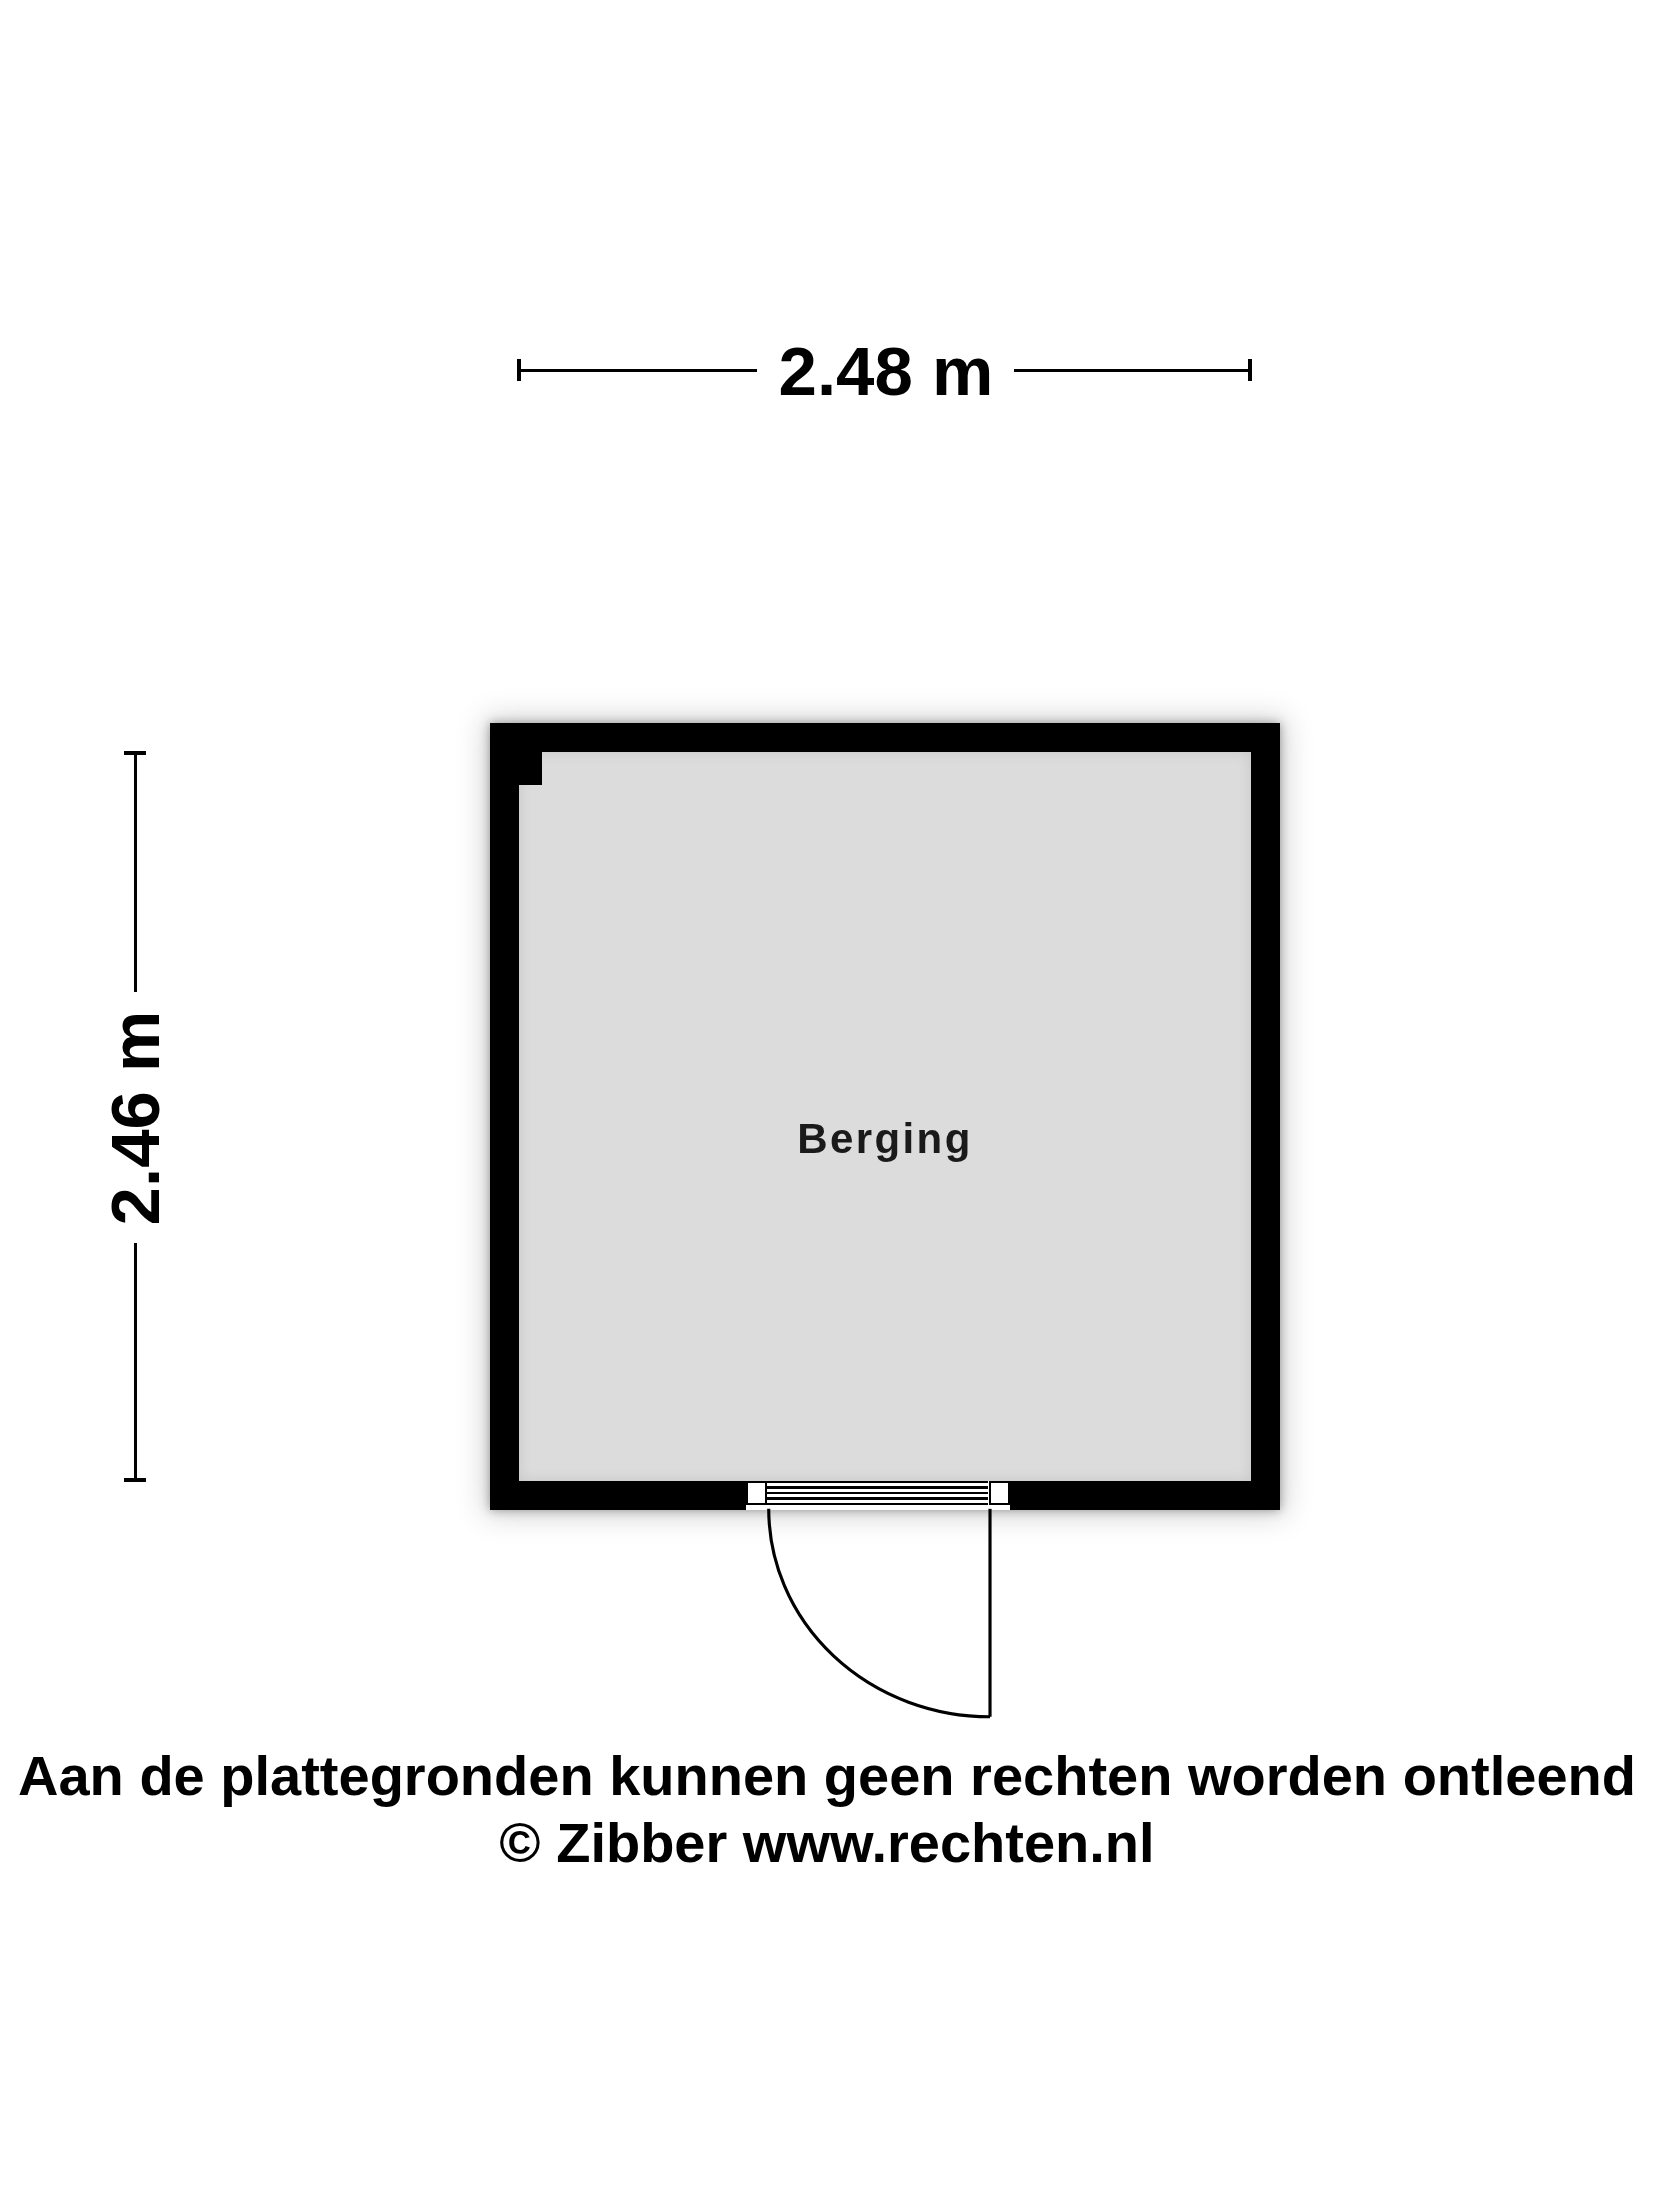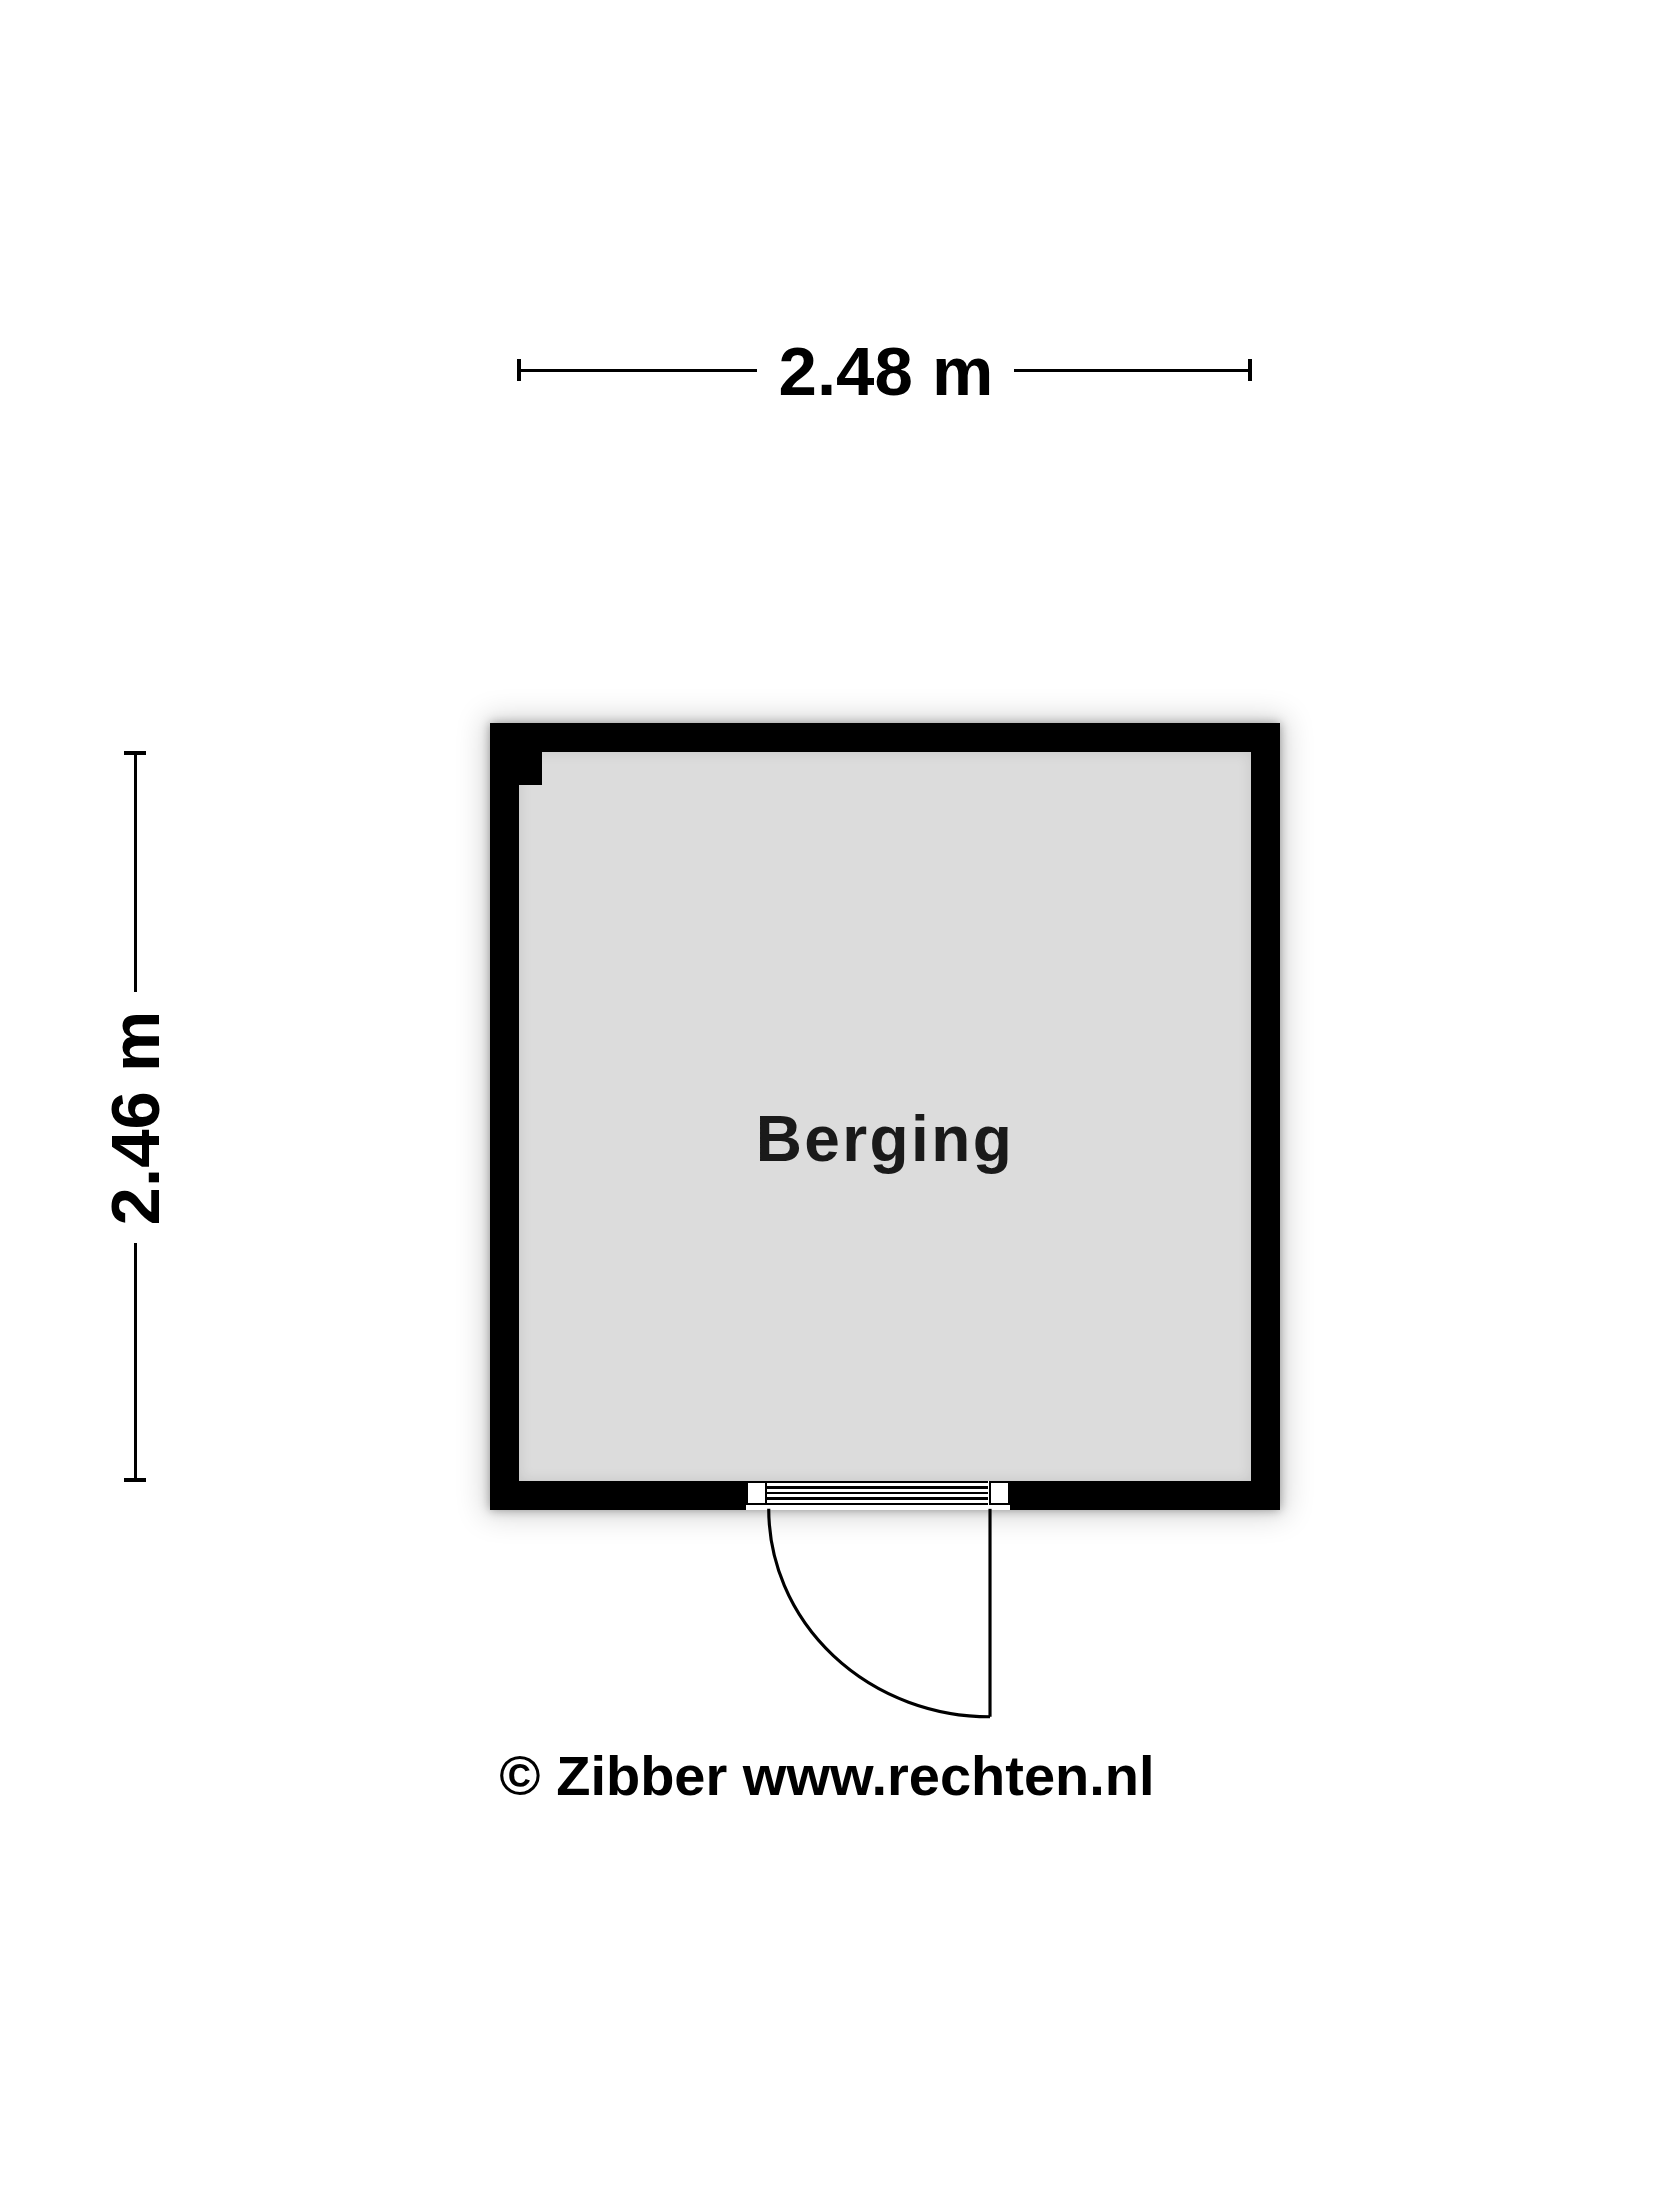--- a/index.html
+++ b/index.html
@@ -119,21 +119,21 @@
   }
   .room-label-box {
     position: absolute;
     inset: 29px;
     display: flex;
     align-items: center;
     justify-content: center;
     pointer-events: none;
   }
   .room-label-box span {
-    font-size: 64px;
+    font-size: 42px;
     letter-spacing: 2.4px;
     color: var(--text);
     margin-top: 44px;
   }
 
   
   .door-svg {
     position: absolute;
     left: 0;
     top: 0;
@@ -188,17 +188,18 @@
       <span>Berging</span>
     </div>
   </div>
 
   <svg class="door-svg" viewBox="0 0 2100 2800">
     <path d="M 1257 1916 L 1257 2180" stroke="#000000" stroke-width="4" fill="none"></path>
     <path d="M 976 1916 A 281 264 0 0 0 1257 2180" stroke="#000000" stroke-width="4" fill="none"></path>
   </svg>
 
   <div class="footer">
+    <div>Aan de plattegronden kunnen geen rechten worden ontleend</div>
     <div>© Zibber www.rechten.nl</div>
   </div>
 
 </div>
 
 
 </body></html>

